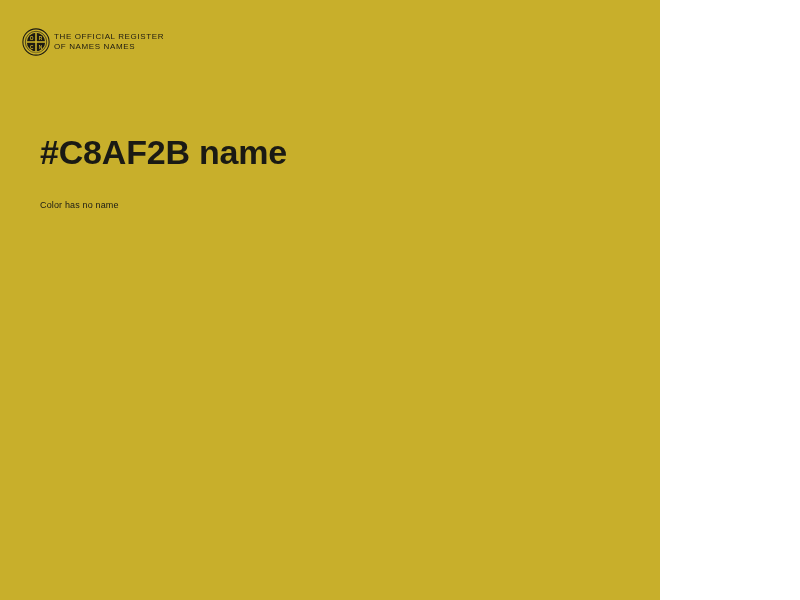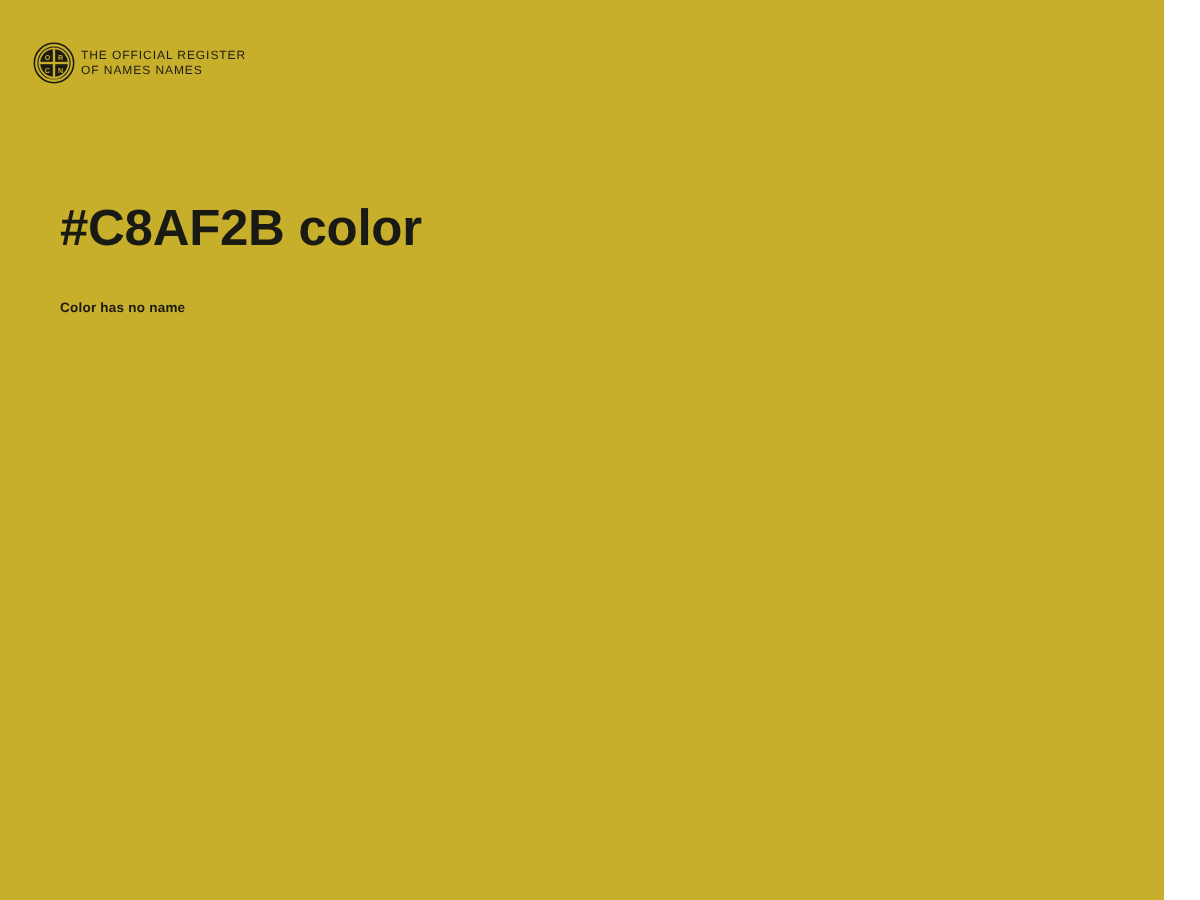--- a/index.html
+++ b/index.html
@@ -10,21 +10,21 @@
   body {
     width: 800px;
     height: 600px;
     overflow: hidden;
     font-family: "Liberation Sans", sans-serif;
     -webkit-font-smoothing: antialiased;
   }
 
   #page {
     position: relative;
-    width: 776px;
+    width: 660px;
     height: 600px;
     background: #c8af2b;
     box-sizing: border-box;
   }
 
   
   #brand-header {
     position: absolute;
     left: 22px;
     top: 28px;
@@ -72,21 +72,21 @@
     white-space: nowrap;
   }
 
   #color-name-status {
     position: absolute;
     left: 40px;
     top: 199px;
     margin: 0;
     font-family: "Liberation Sans", sans-serif;
     font-size: 9px;
-    font-weight: 700;
+    font-weight: 400;
     letter-spacing: 0.15px;
     line-height: 12px;
     color: #1a1a14;
     white-space: nowrap;
   }
 </style>
 </head>
 <body>
 
 <div id="page">
@@ -108,17 +108,17 @@
       </svg>
     </span>
 
     <div id="brand-wordmark">
       <span class="wordmark-line">THE OFFICIAL REGISTER</span>
       <span class="wordmark-line">OF NAMES NAMES</span>
     </div>
 
   </div>
 
-  <h1 id="color-title">#C8AF2B color</h1>
+  <h1 id="color-title">#C8AF2B name</h1>
 
   <p id="color-name-status">Color has no name</p>
 
 </div>
 
 </body></html>

